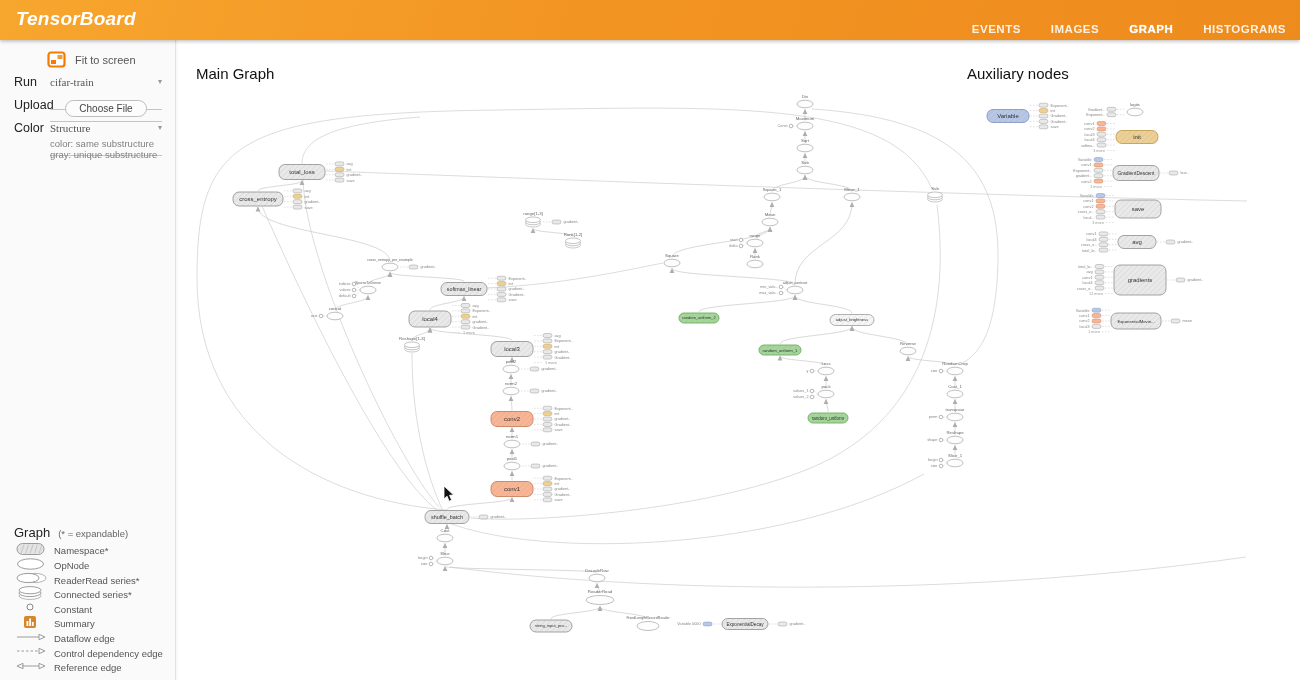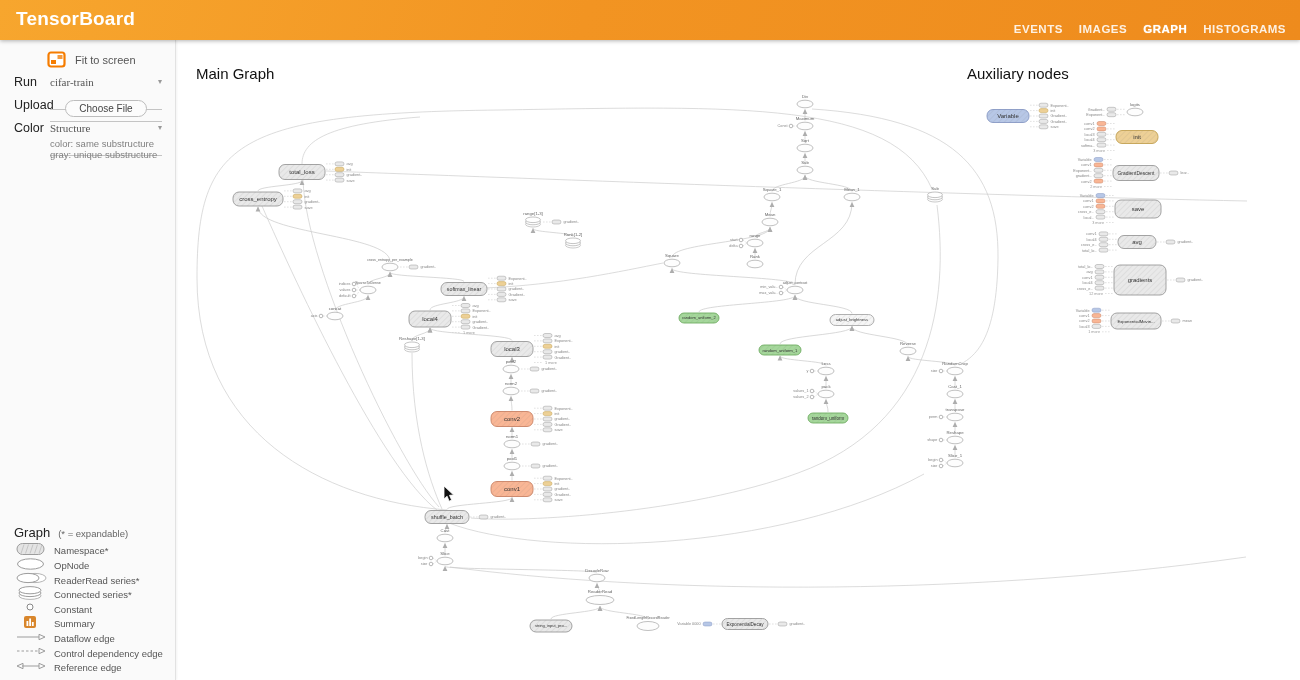--- a/index.html
+++ b/index.html
@@ -2,22 +2,22 @@
 <html><head>
 <meta charset="utf-8">
 <style>
   html,body{margin:0;padding:0;background:#e9e9e9;}
   .page{position:relative;width:1300px;height:680px;background:#ffffff;overflow:hidden;
         font-family:"Liberation Sans",sans-serif;}
   
   .topbar{position:absolute;left:0;top:0;width:1300px;height:40px;z-index:40;
           background:linear-gradient(105deg,#f7a62e 0%,#f29422 45%,#ee8b1d 100%);
           box-shadow:0 1px 4px rgba(0,0,0,.3);}
-  .app-title{position:absolute;left:16px;top:8px;font-size:19px;font-weight:bold;color:#fff;letter-spacing:.2px;}
-  .topnav{position:absolute;right:14px;top:0;height:58px;display:flex;align-items:center;gap:16px;justify-content:flex-end;}
+  .app-title{position:absolute;left:16px;top:8px;font-size:19px;font-weight:bold;color:#fff;letter-spacing:.2px;font-style:italic;}
+  .topnav{position:absolute;right:14px;top:0;height:58px;display:flex;align-items:center;gap:30px;justify-content:flex-end;}
   .topnav a{font-size:11.5px;font-weight:bold;color:rgba(255,255,255,.88);letter-spacing:.5px;text-decoration:none;cursor:pointer;}
   .topnav a.active{color:#ffffff;text-shadow:0 0 1px rgba(255,255,255,.8);}
   
   .sidebar{position:absolute;left:0;top:40px;width:175px;height:640px;background:#fafafa;
            border-right:1px solid #e2e2e2;z-index:30;box-shadow:1px 0 2px rgba(0,0,0,.05);}
   .fit-row{position:absolute;left:14px;top:11px;display:flex;align-items:center;gap:9px;cursor:pointer;margin-left:33px;}
   .fit-label{font-size:11px;color:#555;}
   .ctl-label{position:absolute;left:14px;font-size:12.5px;color:#222;text-align:center;}
   .ctl-value{position:absolute;left:50px;width:112px;font-size:11px;color:#555;
              border-bottom:1px solid #c4c4c4;padding-bottom:21px;cursor:pointer;font-family:Liberation Serif, serif;}

